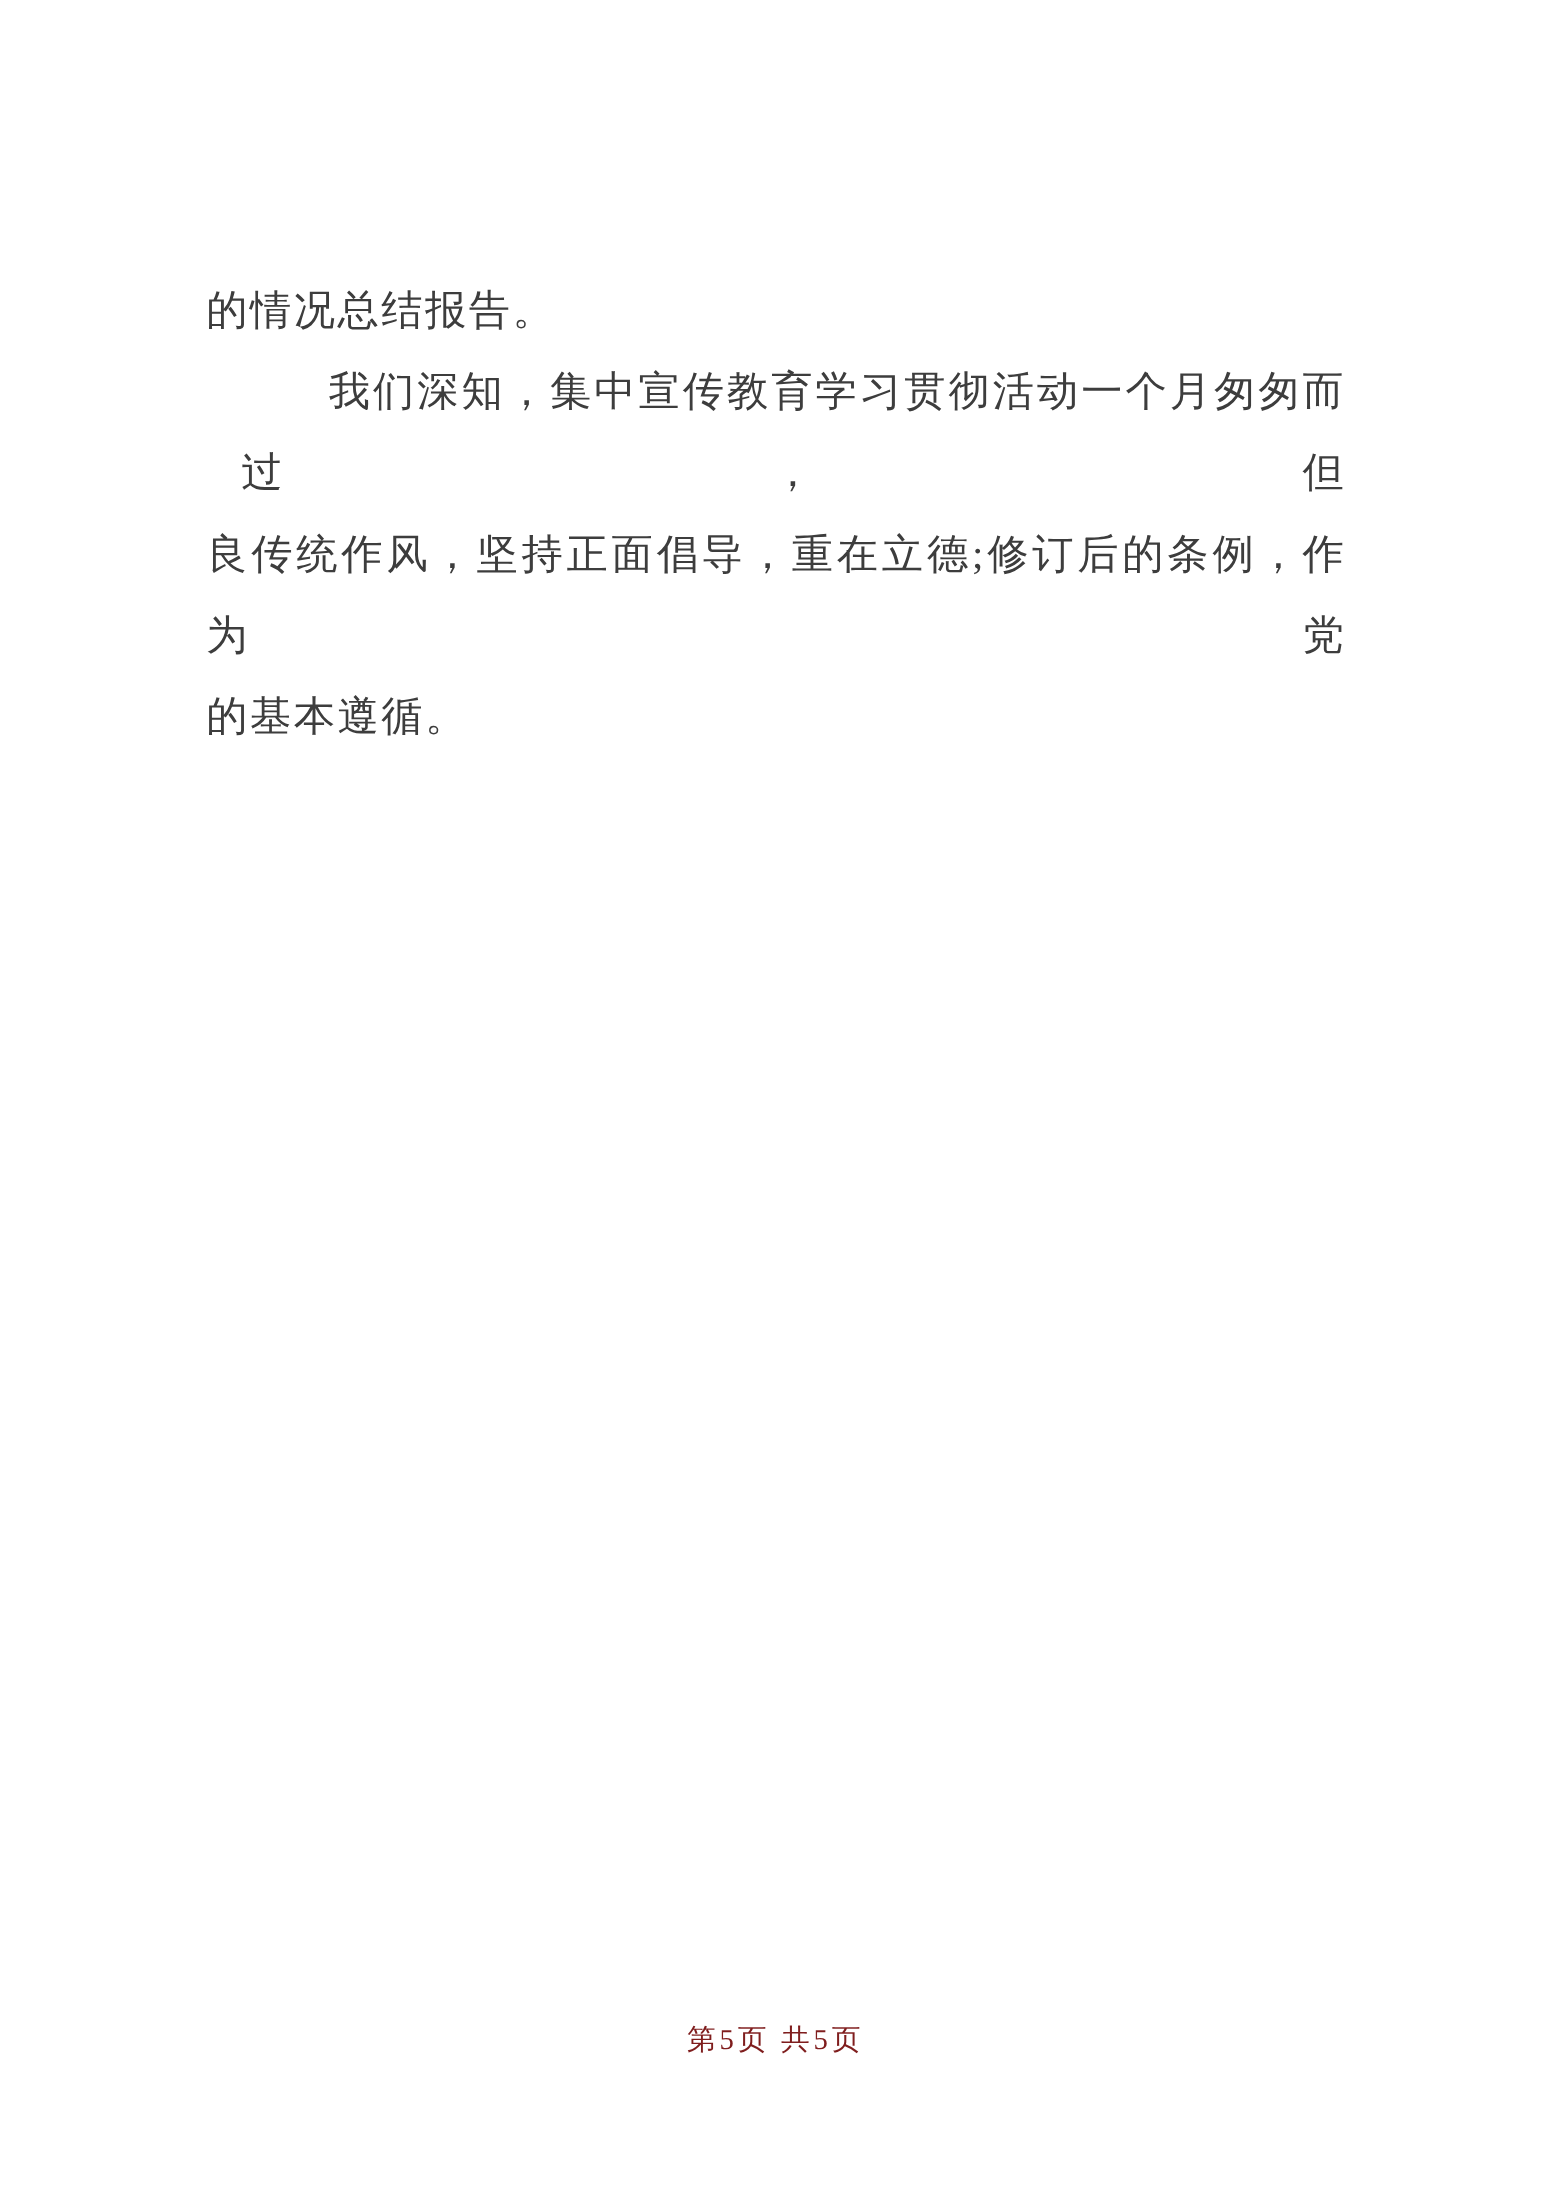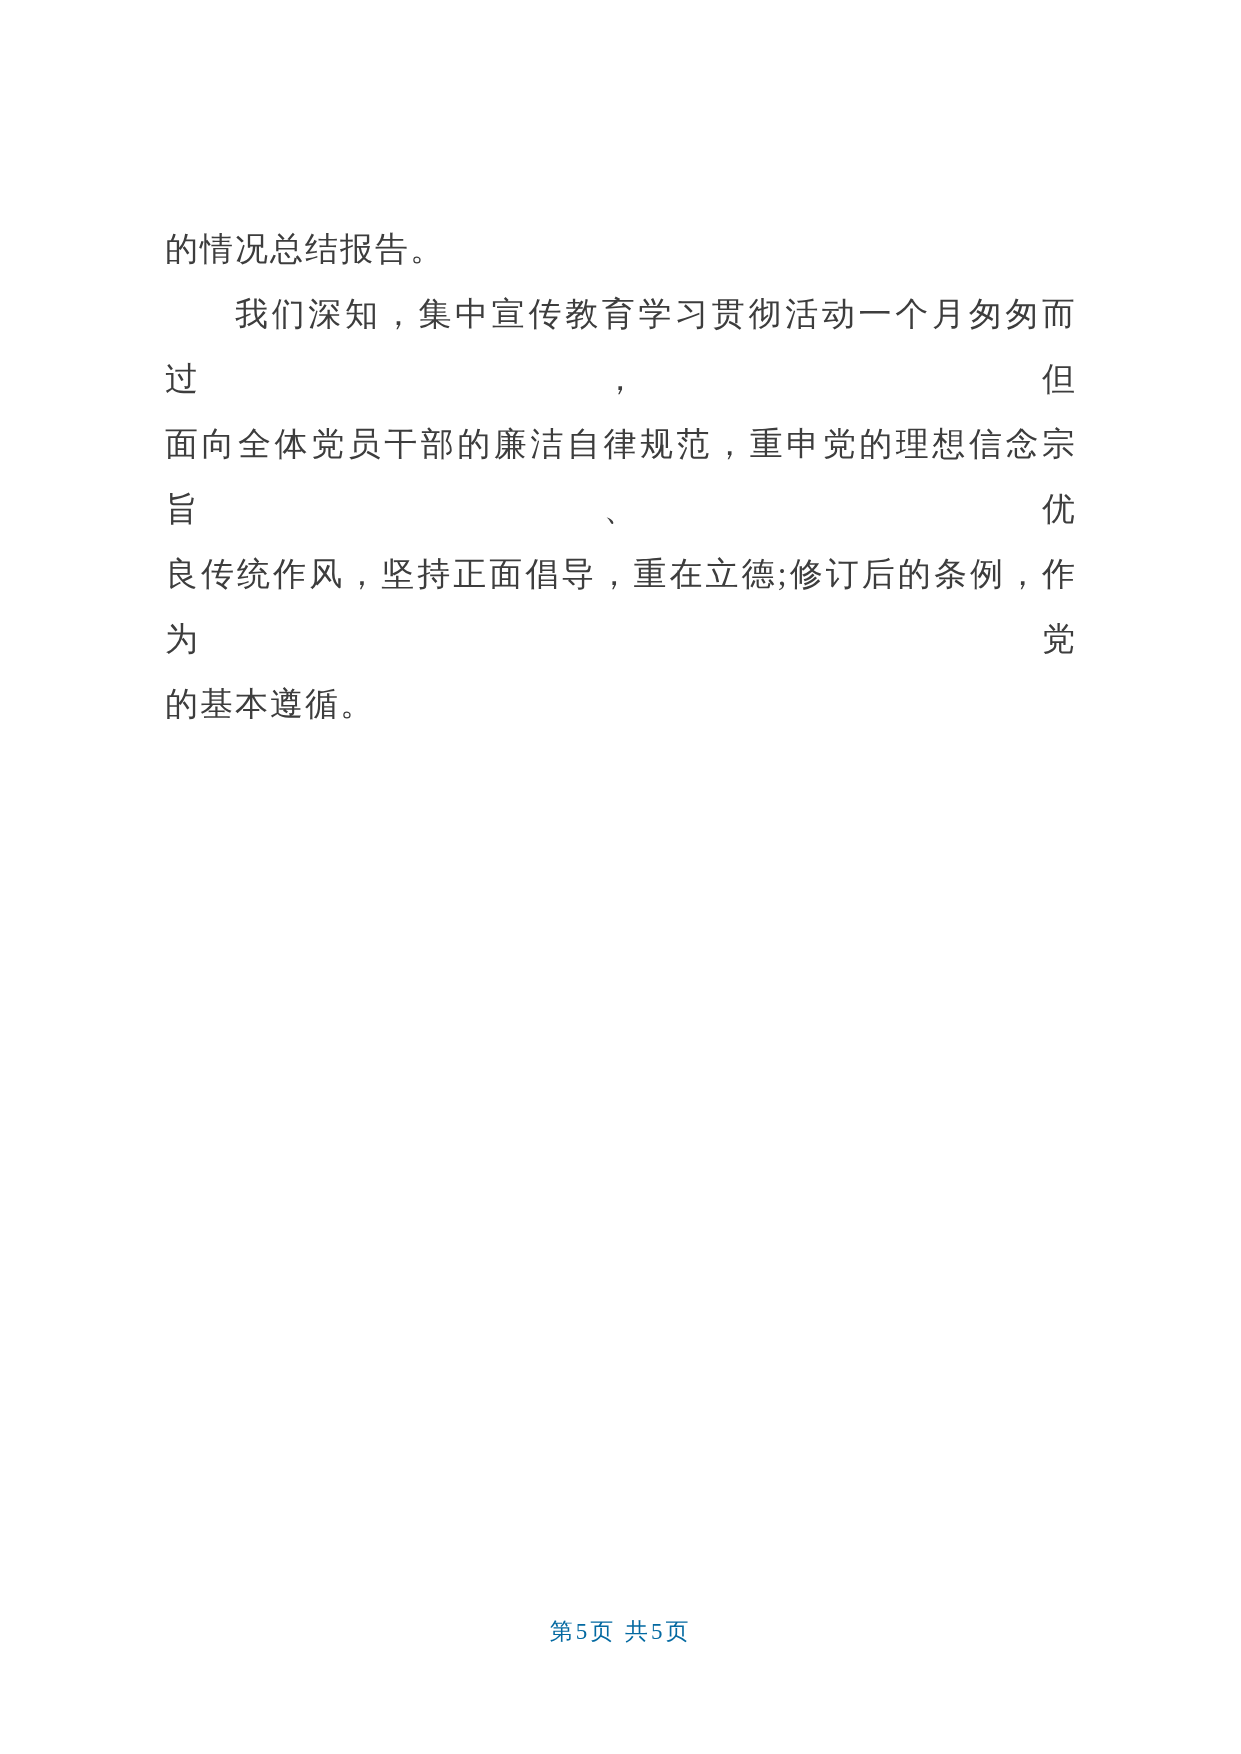--- a/index.html
+++ b/index.html
@@ -38,42 +38,42 @@
     text-align: left;
   }
   .line.justify {
     white-space: normal;
     text-align: justify;
     text-align-last: justify;
     text-justify: inter-character;
   }
   .line.indent {
     text-indent: 70px;
+    margin-left: 28px;
   }
   .footer {
     position: absolute;
     left: 0;
     top: 1616px;
     width: 100%;
     text-align: center;
   }
   .footer span {
     font-size: 23px;
     line-height: 32px;
     letter-spacing: 3px;
-    color: #0369a1;
+    color: #7f1d1d;
   }
 </style>
 </head>
 <body>
 
 <div class="page">
   <div class="content" id="doc-body">
       <div class="line">的情况总结报告。</div>
       <div class="line justify indent">我们深知，集中宣传教育学习贯彻活动一个月匆匆而过，但</div>
-      <div class="line justify">面向全体党员干部的廉洁自律规范，重申党的理想信念宗旨、优</div>
       <div class="line justify">良传统作风，坚持正面倡导，重在立德;修订后的条例，作为党</div>
       <div class="line">的基本遵循。</div>
     </div>
   <div class="footer">
     <span>第5页 共5页</span>
   </div>
 </div>
 
 </body></html>

